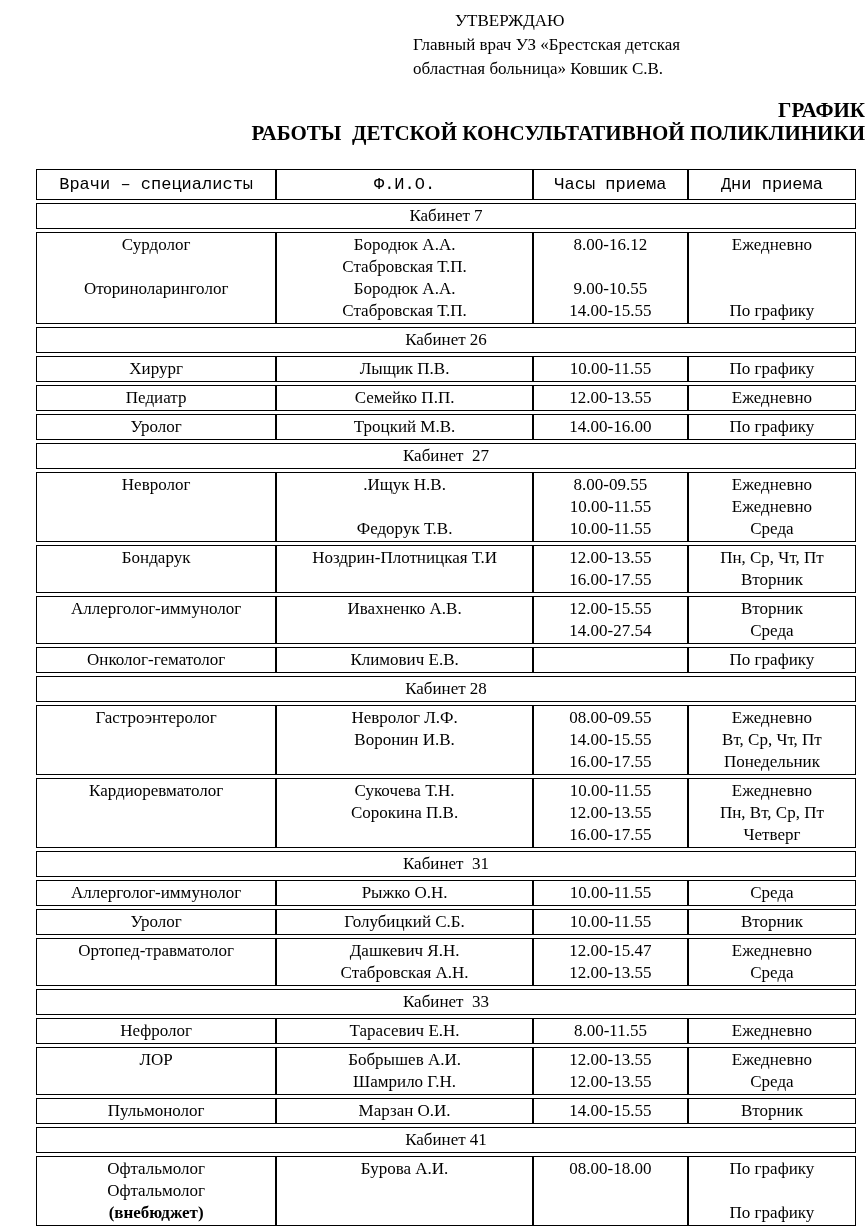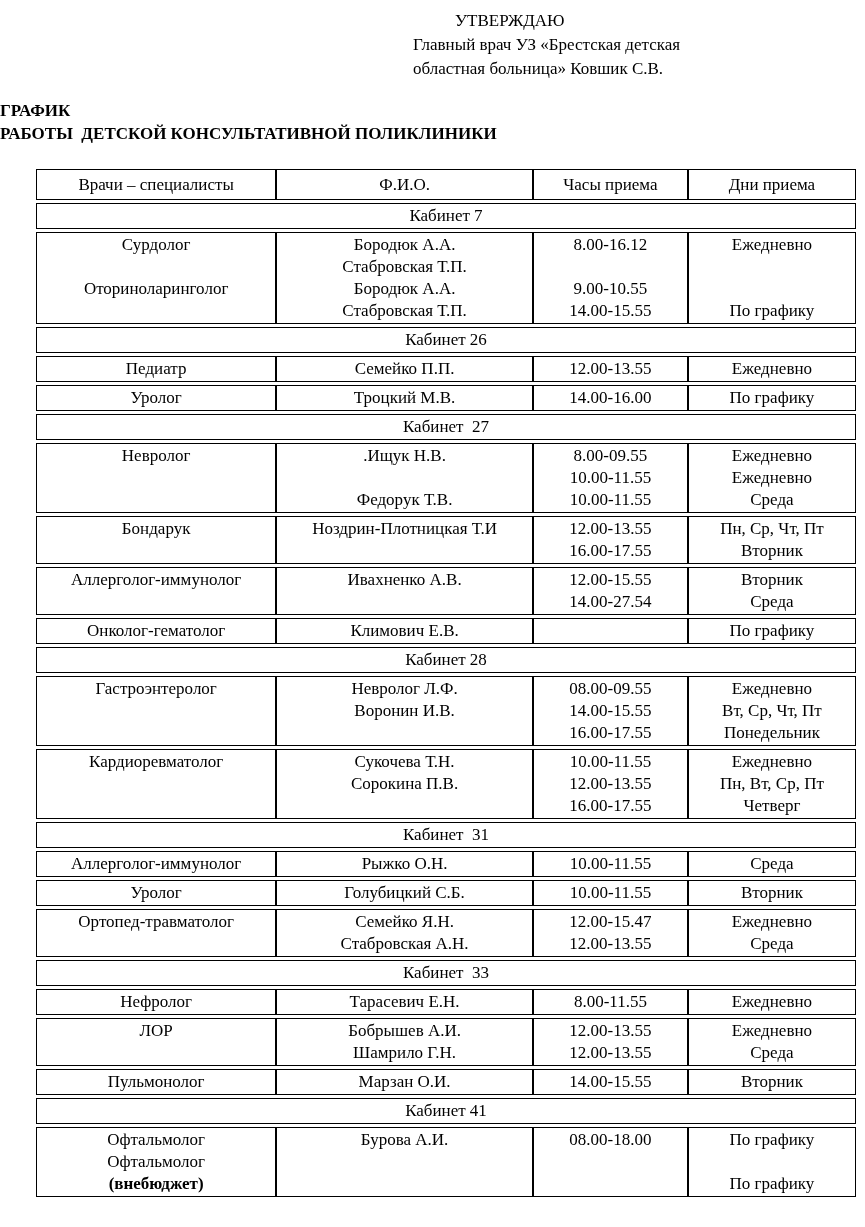--- a/index.html
+++ b/index.html
@@ -18,23 +18,23 @@
 
   .approval {
     margin: 9px 0 10px 413px;
     font-size: 17px;
     line-height: 24px;
   }
   .approval-line.indent { padding-left: 42px; }
 
   .title-block {
     margin-top: 18px;
-    text-align: left;
+    text-align: right;
     font-weight: bold;
-    font-size: 17px;
+    font-size: 21px;
     line-height: 23px;
   }
 
   table.schedule {
     margin: 21px 0 0 36px;
     width: 820px;
     table-layout: fixed;
     border-collapse: separate;
     border-spacing: 0 3px;
     font-size: 17px;
@@ -43,20 +43,21 @@
     border: 1px solid #000000;
     text-align: center;
     vertical-align: top;
     padding: 1px 4px;
     line-height: 22px;
     overflow: hidden;
   }
   table.schedule thead td {
     padding: 3px 15px;
     line-height: 23px;
+    font-family: Liberation Mono, monospace;
   }
   td.section-cell {
     font-weight: normal;
     line-height: 23px;
   }
   .line { min-height: 22px; }
   .line.bold { font-weight: bold; }
 </style>
 </head>
 <body>
@@ -117,20 +118,34 @@
             <div class="line">&nbsp;</div>
             <div class="line">&nbsp;</div>
             <div class="line">По графику</div>
           </td>
         </tr>
         <tr>
           <td colspan="4" class="section-cell prewrap">Кабинет 26</td>
         </tr>
         <tr>
           <td>
+            <div class="line">Хирург</div>
+          </td>
+          <td>
+            <div class="line">Лыщик П.В.</div>
+          </td>
+          <td>
+            <div class="line">10.00-11.55</div>
+          </td>
+          <td>
+            <div class="line">По графику</div>
+          </td>
+        </tr>
+        <tr>
+          <td>
             <div class="line">Педиатр</div>
           </td>
           <td>
             <div class="line">Семейко П.П.</div>
           </td>
           <td>
             <div class="line">12.00-13.55</div>
           </td>
           <td>
             <div class="line">Ежедневно</div>
@@ -302,21 +317,21 @@
           <td>
             <div class="line">Вторник</div>
           </td>
         </tr>
         <tr>
           <td>
             <div class="line">Ортопед-травматолог</div>
             <div class="line">&nbsp;</div>
           </td>
           <td>
-            <div class="line">Семейко Я.Н.</div>
+            <div class="line">Дашкевич Я.Н.</div>
             <div class="line">Стабровская А.Н.</div>
           </td>
           <td>
             <div class="line">12.00-15.47</div>
             <div class="line">12.00-13.55</div>
           </td>
           <td>
             <div class="line">Ежедневно</div>
             <div class="line">Среда</div>
           </td>

